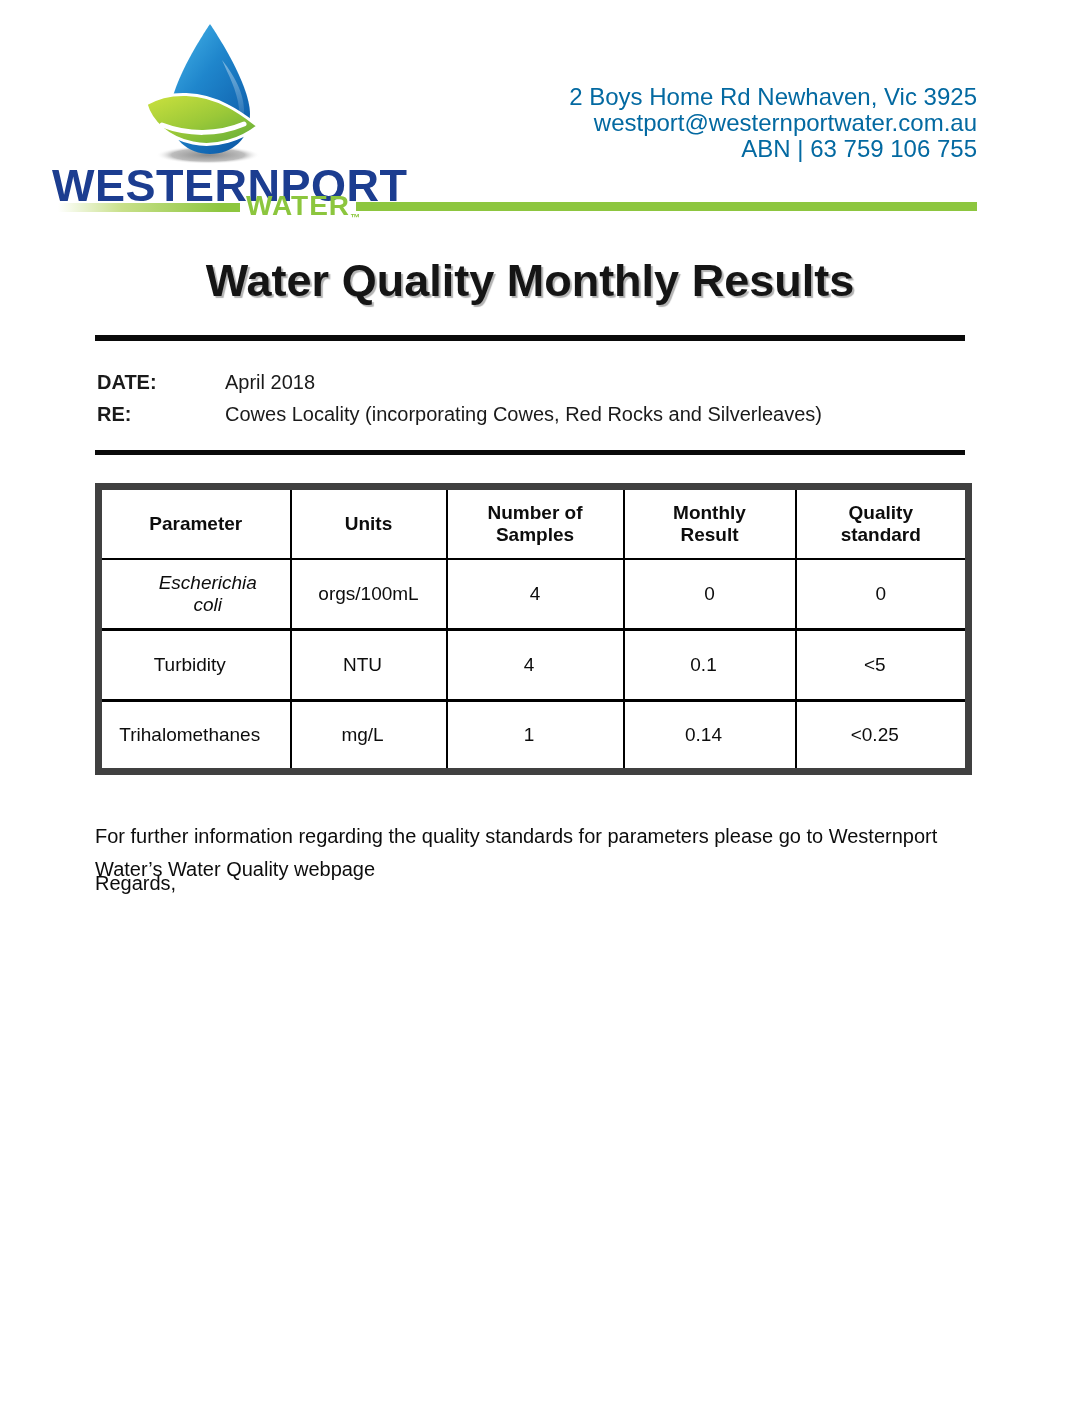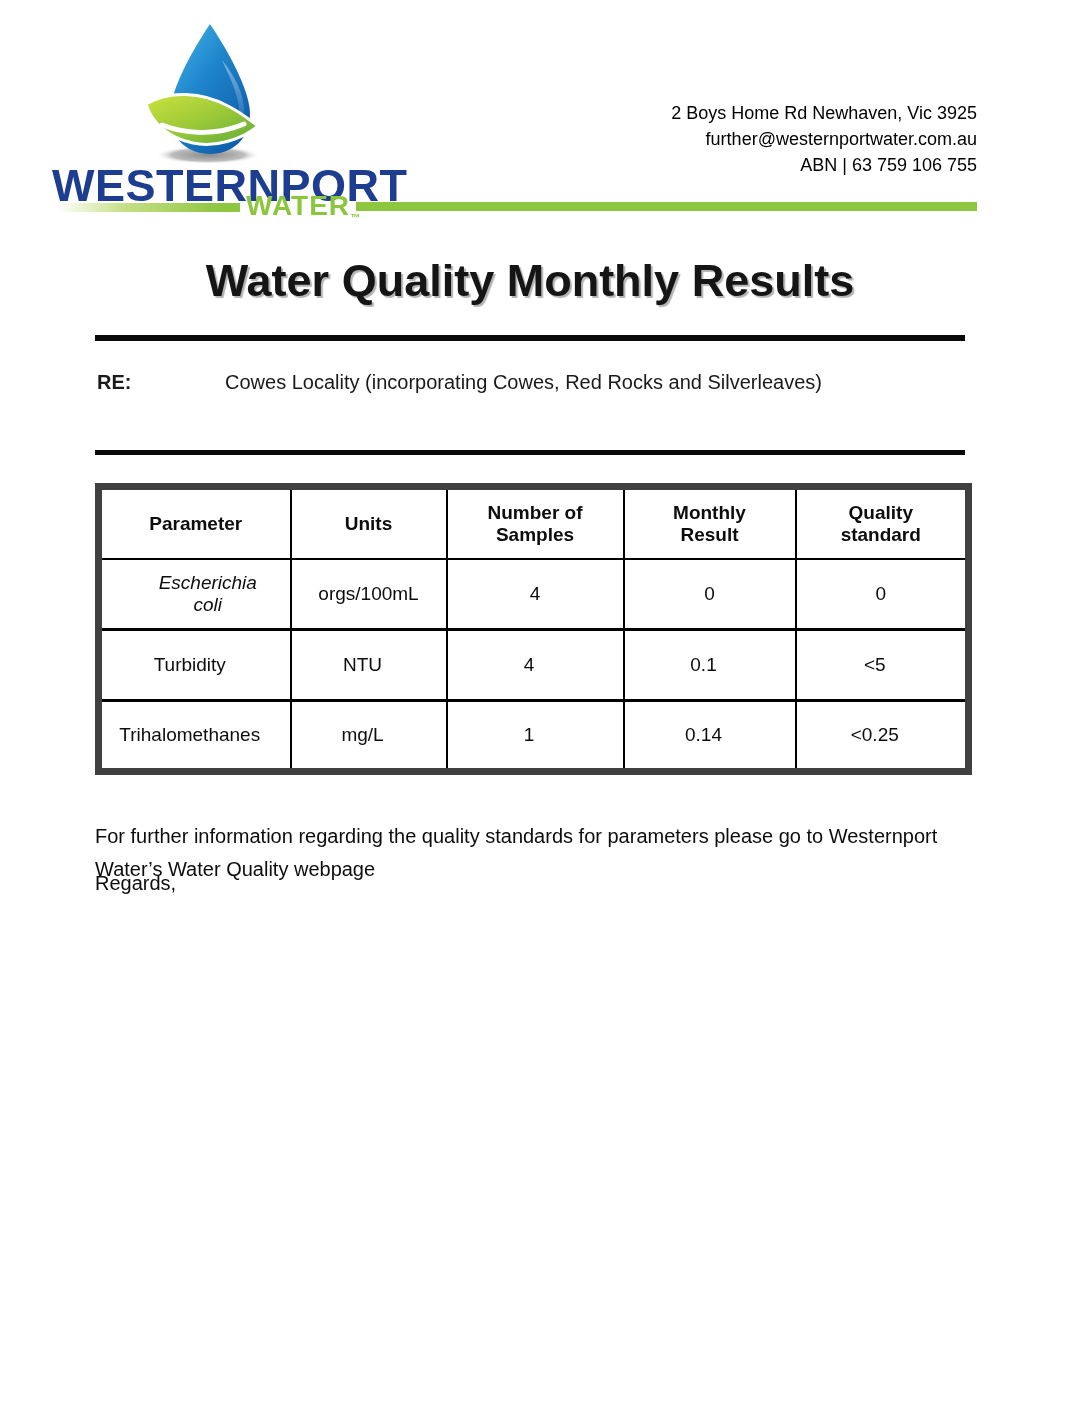--- a/index.html
+++ b/index.html
@@ -53,25 +53,25 @@
   }
   .bar-right {
     position: absolute;
     left: 356px; top: 202px;
     width: 621px; height: 9px;
     background: #8dc63f;
   }
 
   .contact {
     position: absolute;
-    right: 111px; top: 100px;
+    right: 111px; top: 84px;
     text-align: right;
-    font-size: 18px;
+    font-size: 24px;
     line-height: 26px;
-    color: #000000;
+    color: #0369a1;
     white-space: nowrap;
   }
 
   
   .doc-title {
     position: absolute;
     left: 95px; top: 255px;
     width: 870px;
     text-align: center;
     font-size: 45px;
@@ -184,29 +184,33 @@
 
   <div class="brand-name">WESTERNPORT</div>
   <div class="bar-left"></div>
   <div class="brand-water">
     <span>WATER</span><span class="tm">™</span>
   </div>
   <div class="bar-right"></div>
 
   <div class="contact">
     <div>2 Boys Home Rd Newhaven, Vic 3925</div>
-    <div>further@westernportwater.com.au</div>
+    <div>westport@westernportwater.com.au</div>
     <div>ABN |  63 759 106 755</div>
   </div>
 
   <div class="doc-title">Water Quality Monthly Results</div>
 
   <div class="rule rule-1"></div>
 
   <div class="meta">
+    <div class="meta-row">
+      <div class="meta-label">DATE:</div>
+      <div class="meta-value">April 2018</div>
+    </div>
     <div class="meta-row">
       <div class="meta-label">RE:</div>
       <div class="meta-value">Cowes Locality (incorporating Cowes, Red Rocks and Silverleaves)</div>
     </div>
   </div>
 
   <div class="rule rule-2"></div>
 
   <table class="results-table">
     <colgroup>

